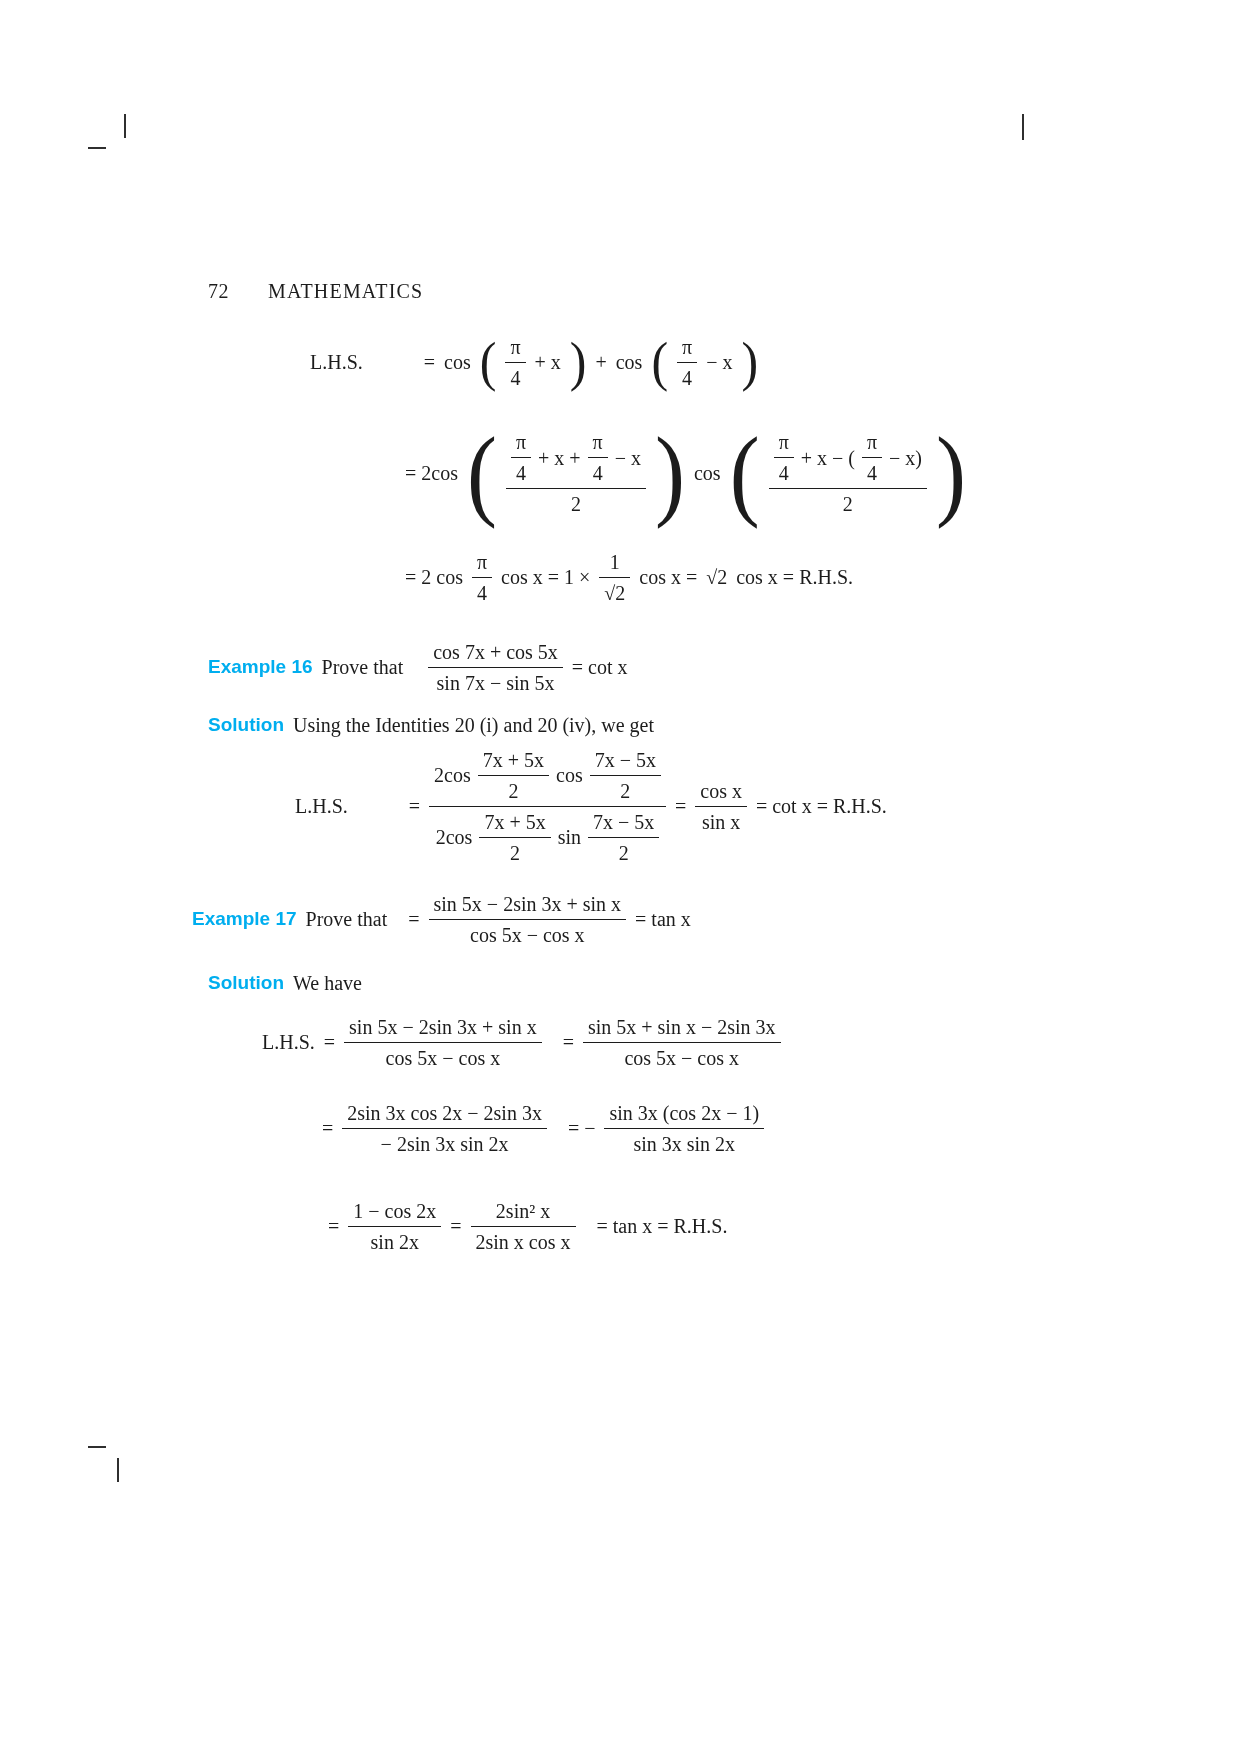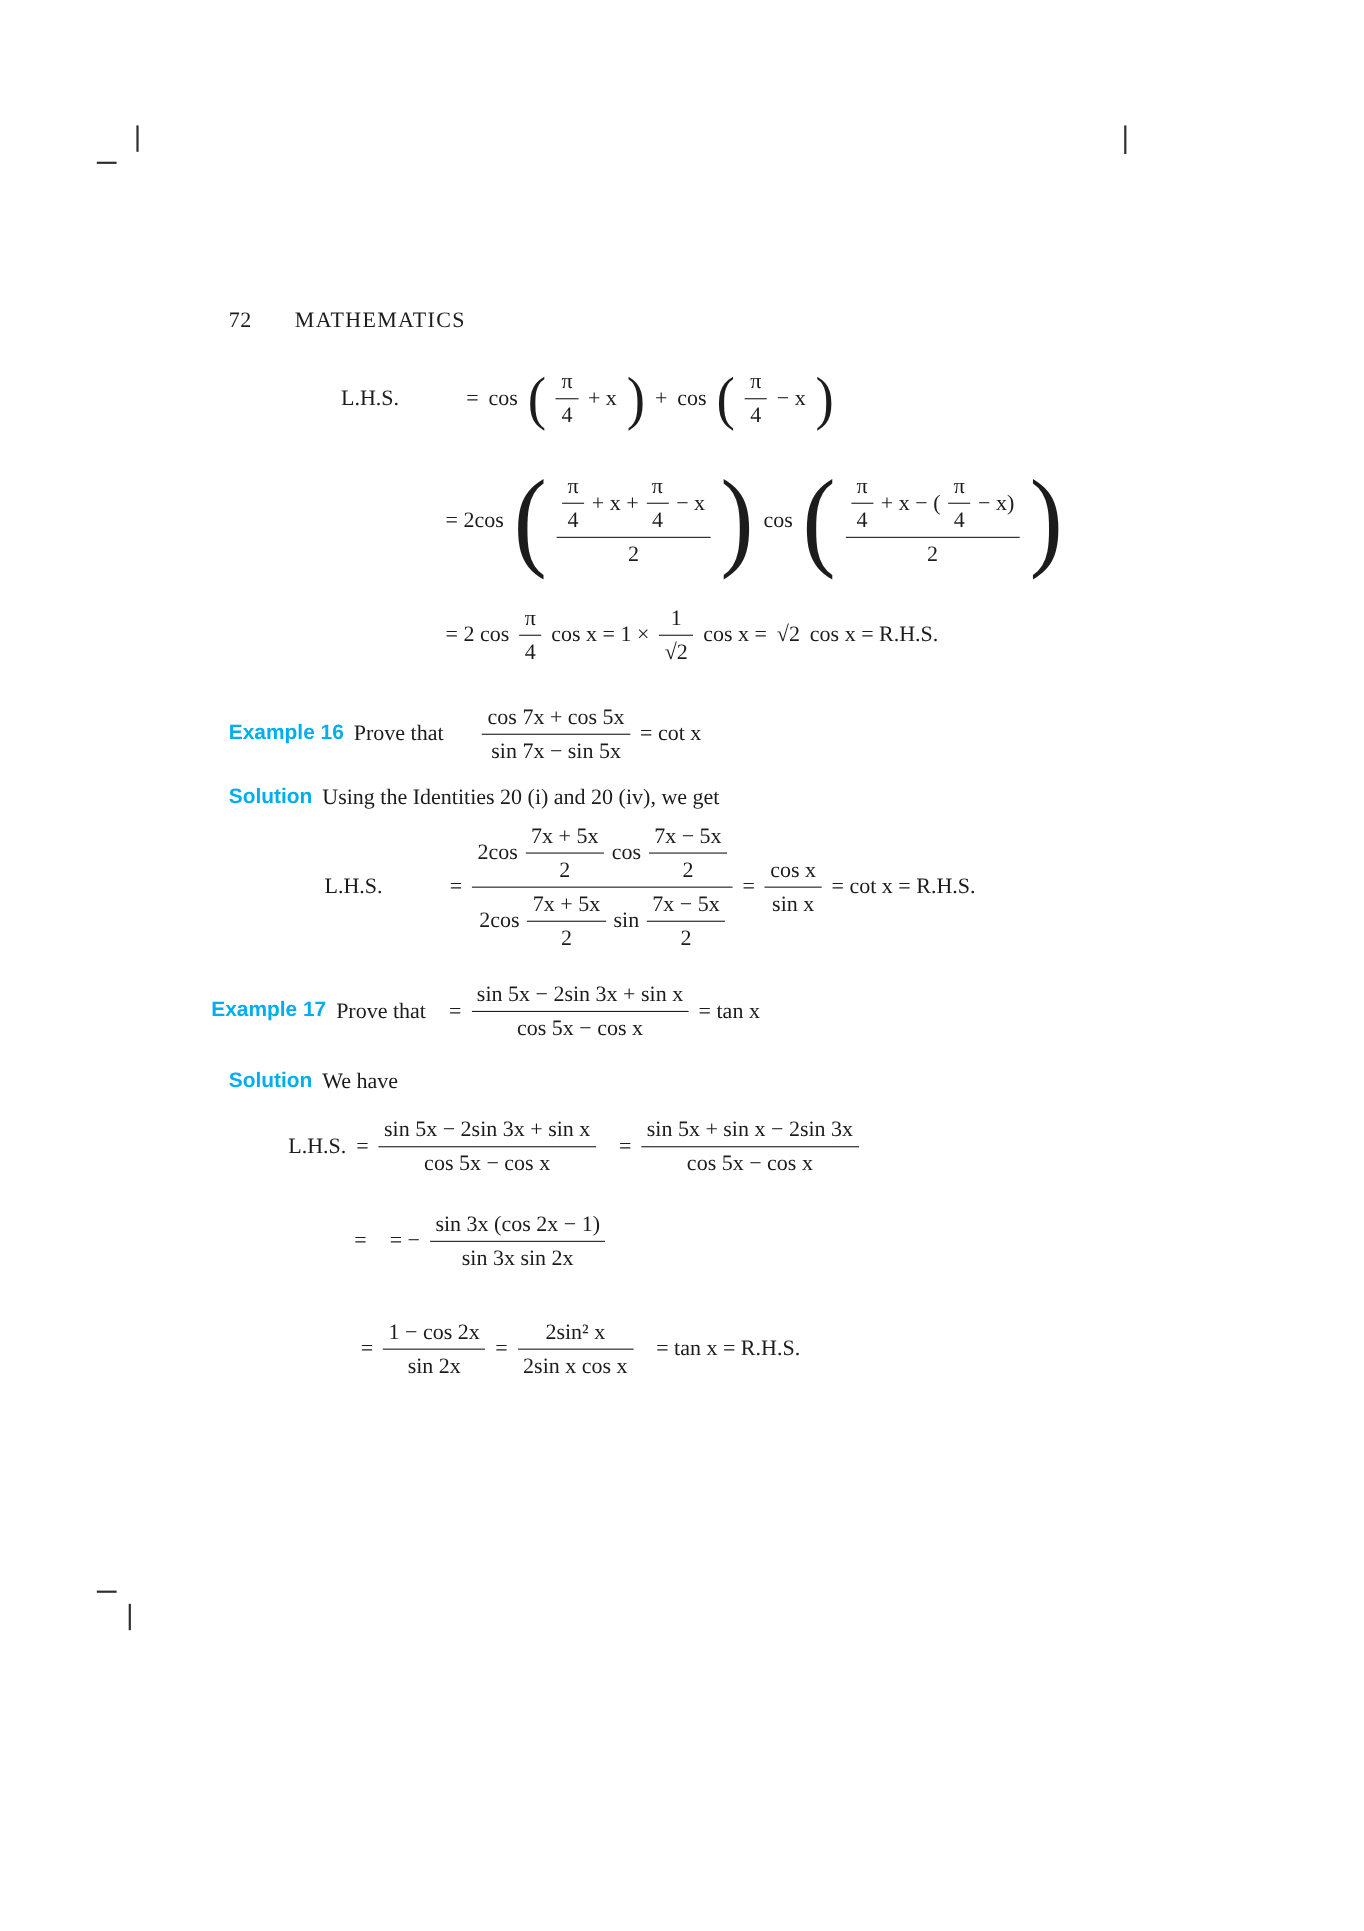--- a/index.html
+++ b/index.html
@@ -22,21 +22,21 @@
   .frac { display:inline-flex; flex-direction:column; align-items:center; text-align:center; line-height:1.2; vertical-align:middle; }
   .frac > .num { padding:0 5px 3px; display:inline-flex; align-items:center; justify-content:center; gap:7px; }
   .frac > .den { border-top:1.4px solid #1c1c1c; padding:3px 5px 0; align-self:stretch; display:inline-flex; align-items:center; justify-content:center; gap:7px; }
 
   .bp { display:inline-block; line-height:0.85; font-weight:400; }
   .bp.s1 { font-size:50px; transform:scaleY(1.08); }
   .bp.s2 { font-size:90px; transform:scaleY(1.12); font-weight:300; }
 
   .accent { color:#00AEEF; font-weight:bold; font-family:"Liberation Sans", sans-serif; font-size:19px; }
   .gap-lg { margin-left:52px; }
-  .gap-md { margin-left:26px; }
+  .gap-md { margin-left:16px; }
   .gap-sm { margin-left:12px; }
 </style>
 </head>
 <body>
 
 <div class="page">
 
   <div class="crop" style="left:124px; top:114px; width:2px; height:24px;"></div>
   <div class="crop" style="left:88px; top:147px; width:18px; height:2px;"></div>
   <div class="crop" style="left:1022px; top:114px; width:2px; height:26px;"></div>
@@ -202,20 +202,24 @@
     </span>
     <span class="gap-sm">=</span>
     <span class="frac">
       <span class="num">sin 5x + sin x − 2sin 3x</span>
       <span class="den">cos 5x − cos x</span>
     </span>
   </div>
 
   <div class="mline" style="left:322px; top:1098px; height:60px;">
     <span>=</span>
+    <span class="frac">
+      <span class="num">2sin 3x  cos 2x − 2sin 3x</span>
+      <span class="den">− 2sin 3x sin 2x</span>
+    </span>
     <span class="gap-sm">= −</span>
     <span class="frac">
       <span class="num">sin 3x  (cos 2x − 1)</span>
       <span class="den">sin 3x sin 2x</span>
     </span>
   </div>
 
   <div class="mline" style="left:328px; top:1194px; height:64px;">
     <span>=</span>
     <span class="frac">

